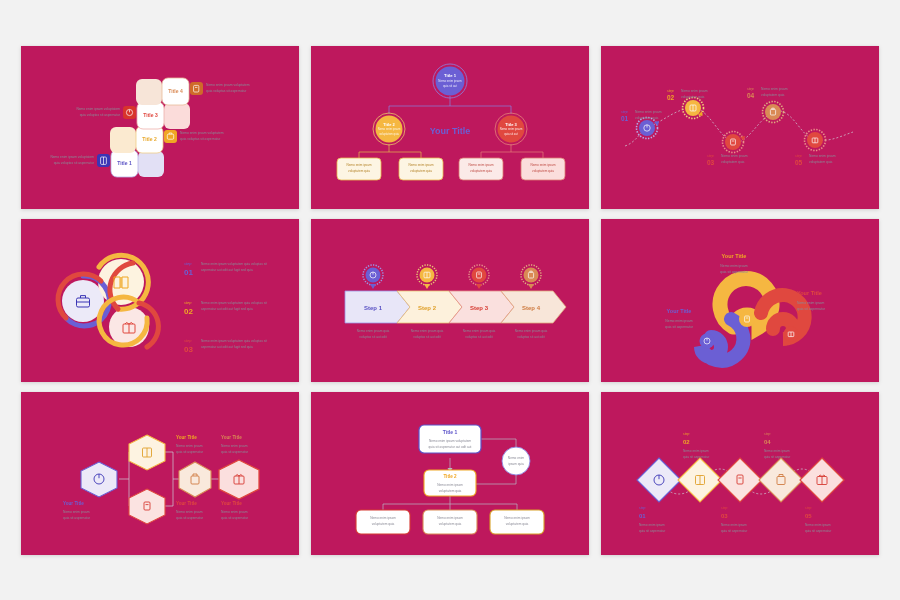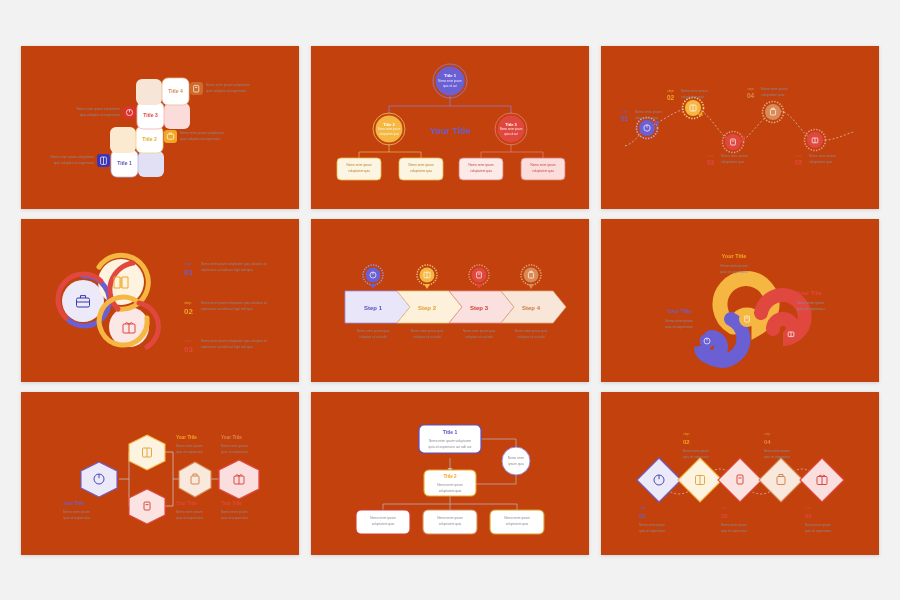--- a/index.html
+++ b/index.html
@@ -12,21 +12,21 @@
     width:900px;height:600px;
     display:grid;
     grid-template-columns:repeat(3,278px);
     grid-template-rows:repeat(3,163px);
     column-gap:12px;row-gap:10px;
     padding:46px 24px;
     box-sizing:border-box;
     justify-content:center;align-content:center;
   }
   .slide{
-    position:relative;background:#c2410c;overflow:hidden;
+    position:relative;background:#be185d;overflow:hidden;
     box-shadow:0 1px 4px rgba(0,0,0,.13),0 0 1px rgba(0,0,0,.07);
   }
   .slide svg{display:block;width:100%;height:100%;}
   
   .t-title{font-family:"Liberation Sans",sans-serif;font-weight:bold;}
   .t-body{font-family:"Liberation Sans",sans-serif;}
   .t-step{font-family:"Liberation Sans",sans-serif;font-style:italic;}
   .t-num{font-family:"Liberation Sans",sans-serif;font-weight:bold;}
   text{dominant-baseline:middle;}
 </style>

